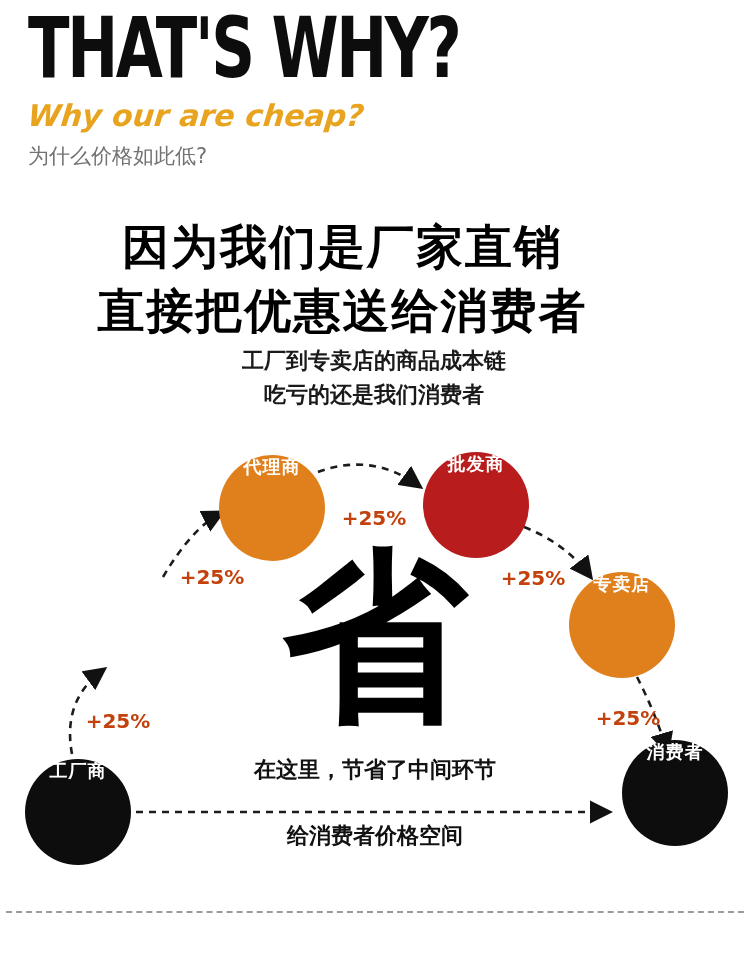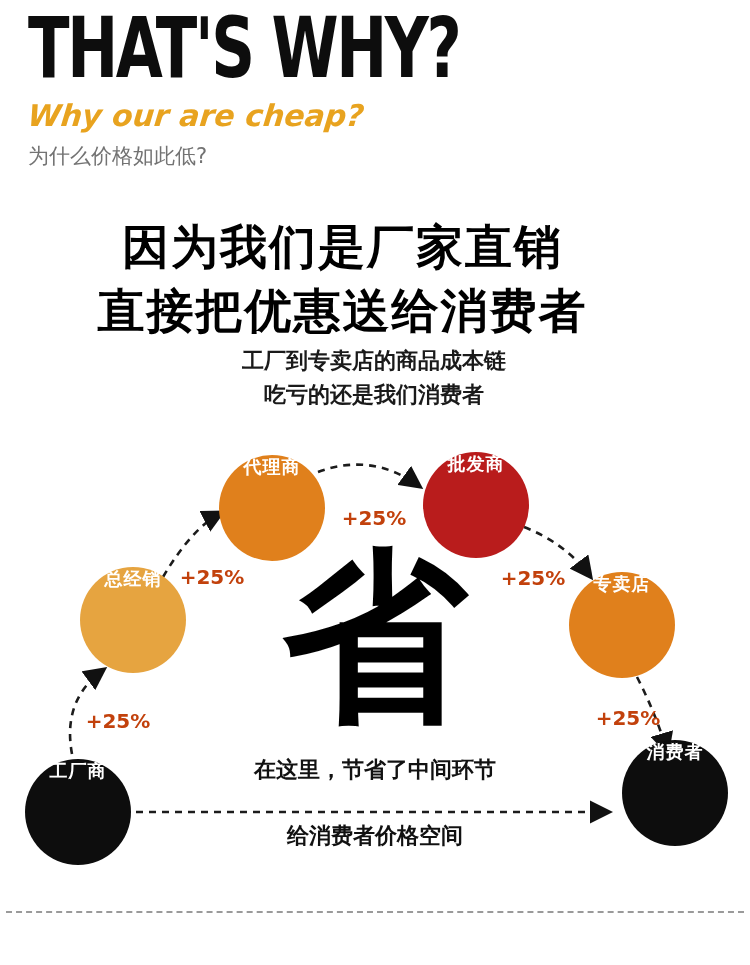--- a/index.html
+++ b/index.html
@@ -91,23 +91,20 @@
       <path d="M 637,677 Q 656,714 667,751" marker-end="url(#ah)"></path>
       <path d="M 136,812 L 608,812" marker-end="url(#ah)"></path>
     </g>
   </svg>
 
   <div class="abs save-char">省</div>
 
   <div class="abs node" style="left: 25px; top: 759px; background: rgb(13, 13, 13);">
       <span>工厂商</span>
     </div>
-  <div class="abs node" style="left: 80px; top: 567px; background: rgb(230, 164, 64);">
-      <span>总经销</span>
-    </div>
   <div class="abs node" style="left: 219px; top: 455px; background: rgb(224, 128, 28);">
       <span>代理商</span>
     </div>
   <div class="abs node" style="left: 423px; top: 452px; background: #b91c1c;">
       <span>批发商</span>
     </div>
   <div class="abs node" style="left: 569px; top: 572px; background: rgb(224, 128, 28);">
       <span>专卖店</span>
     </div>
   <div class="abs node" style="left: 622px; top: 740px; background: rgb(13, 13, 13);">

